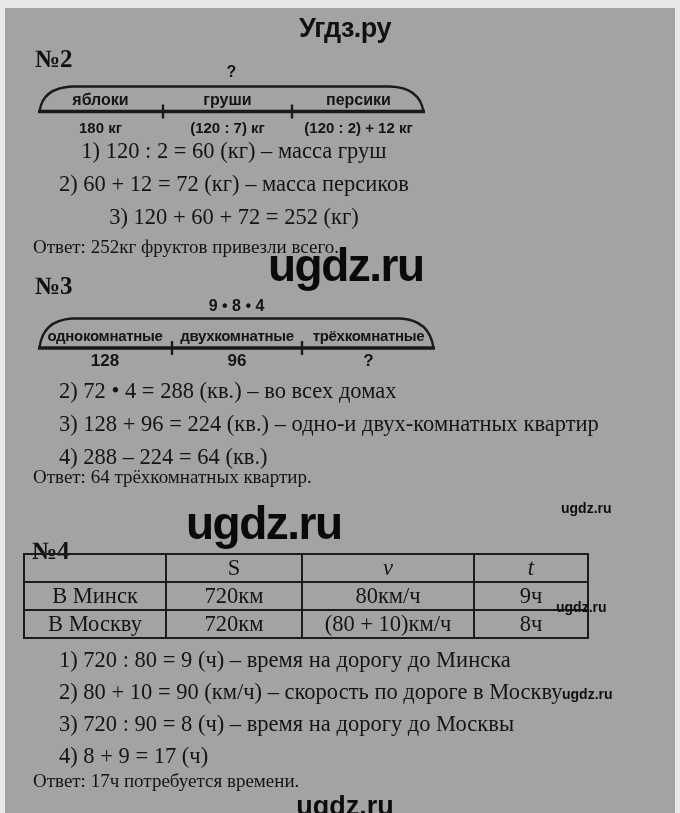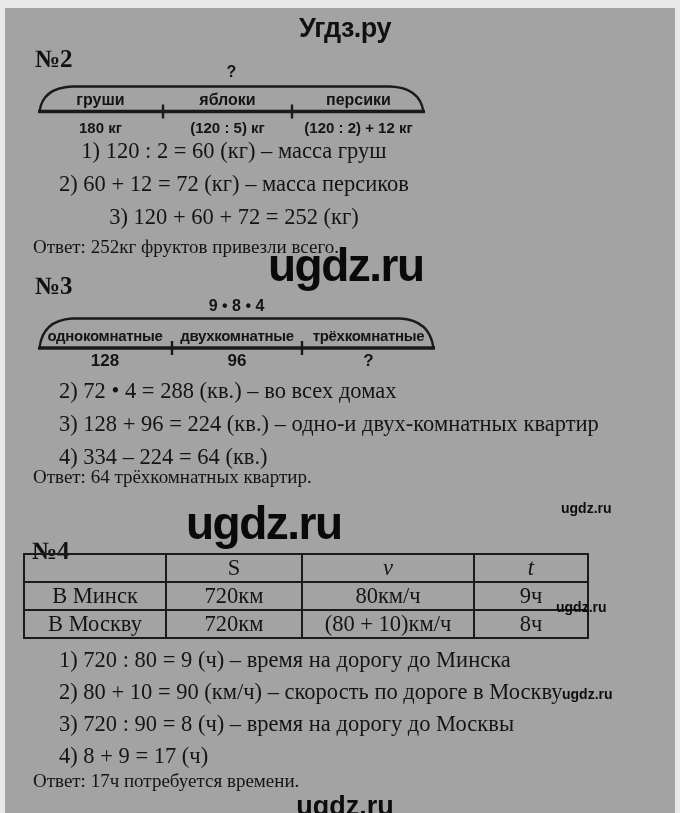--- a/index.html
+++ b/index.html
@@ -90,27 +90,27 @@
 
   <div class="diagram" id="p2-diagram">
     <div class="top-expr">?</div>
     <svg width="387" height="40" viewBox="0 0 387 40">
       <path d="M 1.5 28.5 Q 4.5 5 34 3.5 L 352 3.5 Q 381.5 4.5 385.5 28.5" fill="none" stroke="#1a1a1a" stroke-width="2.3"></path>
       <line x1="0" y1="28.5" x2="387" y2="28.5" stroke="#1a1a1a" stroke-width="3.4"></line>
       <line x1="125" y1="21.5" x2="125" y2="35.5" stroke="#1a1a1a" stroke-width="2.4"></line>
       <line x1="254" y1="21.5" x2="254" y2="35.5" stroke="#1a1a1a" stroke-width="2.4"></line>
     </svg>
     <div class="seg-row" id="p2-labels">
+      <span>яблоки</span>
       <span>груши</span>
-      <span>яблоки</span>
       <span>персики</span>
     </div>
     <div class="seg-row" id="p2-values">
       <span>180 кг</span>
-      <span>(120 : 5) кг</span>
+      <span>(120 : 7) кг</span>
       <span>(120 : 2) + 12 кг</span>
     </div>
   </div>
 
   <div class="steps" id="p2-steps">
     <div class="step">1) 120 : 2 = 60 (кг) – масса груш</div>
     <div class="step">2) 60 + 12 = 72 (кг) – масса персиков</div>
     <div class="step">3) 120 + 60 + 72 = 252 (кг)</div>
   </div>
   <div class="answer" id="p2-answer">Ответ: 252кг фруктов привезли всего.</div>
@@ -135,21 +135,21 @@
     <div class="seg-row" id="p3-values">
       <span>128</span>
       <span>96</span>
       <span>?</span>
     </div>
   </div>
 
   <div class="steps" id="p3-steps">
     <div class="step">2) 72 • 4 = 288 (кв.) – во всех домах</div>
     <div class="step">3) 128 + 96 = 224 (кв.) – одно-и двух-комнатных квартир</div>
-    <div class="step">4) 334 – 224 = 64 (кв.)</div>
+    <div class="step">4) 288 – 224 = 64 (кв.)</div>
   </div>
   <div class="answer" id="p3-answer">Ответ: 64 трёхкомнатных квартир.</div>
 
   <div class="wm-small" id="wm-s1">ugdz.ru</div>
   <div class="wm-large" id="wm2">ugdz.ru</div>
 
   <div class="problem-label" id="p4-label">№4</div>
 
   <table class="t4">
     <colgroup>

